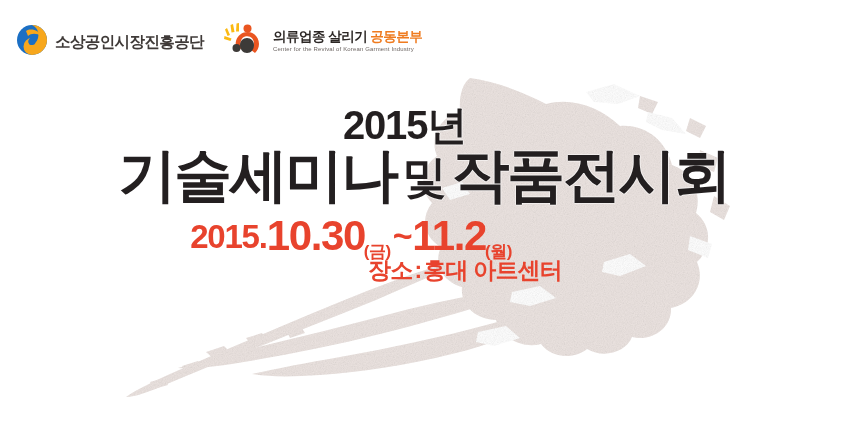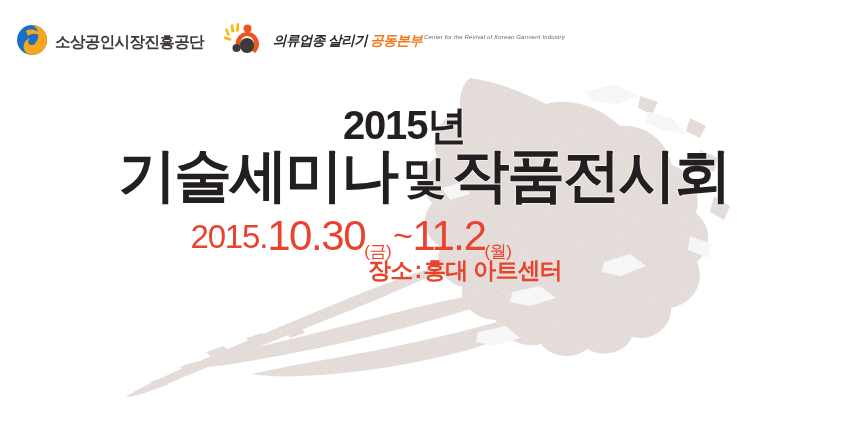--- a/index.html
+++ b/index.html
@@ -50,24 +50,23 @@
   .logo-text-sems {
     font-size: 15.5px;
     font-weight: 700;
     color: #3f3a38;
     letter-spacing: -0.6px;
     white-space: nowrap;
     line-height: 1;
   }
   .logo-text-stack {
     display: flex;
-    flex-direction: row;
+    flex-direction: column;
     gap: 2px;
     line-height: 1;
-    font-style: italic;
   }
   .logo-kr-line {
     white-space: nowrap;
     line-height: 1;
     font-size: 13.5px;
     font-weight: 700;
     letter-spacing: -0.5px;
   }
   .kr-dark { color: #2c2725; }
   .kr-orange { color: #ef7b1f; margin-left: 3px; }
@@ -129,21 +128,21 @@
     padding: 0 6px;
     position: relative;
     top: -3px;
   }
   .line-date {
     position: absolute;
     top: 215px;
     left: 0;
     width: 703px;
     font-size: 42px;
-    font-weight: 400;
+    font-weight: 700;
     color: #e8432d;
     letter-spacing: -1.4px;
     line-height: 1;
     white-space: nowrap;
   }
   .date-lead { font-size: 33px; letter-spacing: -1.2px; position: relative; top: -2px; }
   .day-mark {
     font-size: 17px;
     letter-spacing: -0.5px;
     position: relative;

